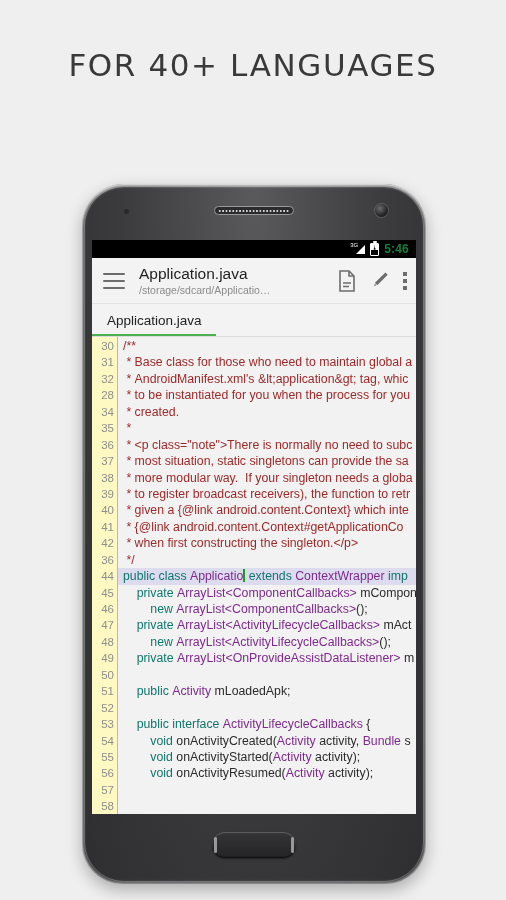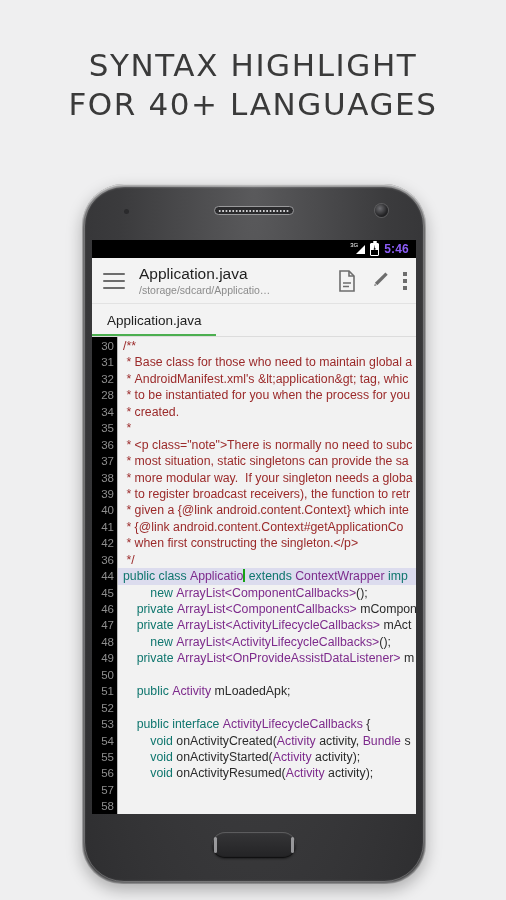--- a/index.html
+++ b/index.html
@@ -201,21 +201,21 @@
   }
   .sb-battery::after {
     content: "";
     position: absolute;
     top: 1px; left: 2.2px;
     width: 2.6px; height: 9px;
     background: #000;
     clip-path: polygon(60% 0, 10% 55%, 45% 55%, 25% 100%, 90% 42%, 52% 42%);
   }
   .sb-time {
-    color: #8b5cf6;
+    color: #15803d;
     font-size: 12px;
     font-weight: bold;
     letter-spacing: 0.2px;
     font-family: "Liberation Sans", sans-serif;
   }
 
   
   .actionbar {
     height: 46px;
     background: #f3f3f3;
@@ -325,21 +325,21 @@
     font-family: "Liberation Sans", sans-serif;
   }
   .gutter {
     flex: 0 0 26px;
     text-align: right;
     padding: 1px 3px 0 0;
     color: #8e8e8e;
     font-size: 11.5px;
     line-height: 16.45px;
     border-right: 1px solid #b9b9b9;
-    background: #000000;
+    background: #fef9c3;
     user-select: none;
   }
   .gutter div { height: 16.45px; }
 
   .code {
     flex: 1 1 auto;
     padding: 1px 0 0 5px;
     font-size: 12.3px;
     line-height: 16.45px;
     white-space: nowrap;
@@ -364,21 +364,20 @@
     width: 2px;
     height: 13px;
     background: #16a316;
     vertical-align: -2px;
   }
 </style>
 </head>
 <body>
 
 <div class="headline">
-  <span class="hl-line">SYNTAX HIGHLIGHT</span>
   <span class="hl-line">FOR 40+ LANGUAGES</span>
 </div>
 
 <div class="phone">
   <div class="phone-rim"></div>
   <div class="sensor"></div>
   <div class="speaker"></div>
   <div class="camera"></div>
 
   <div class="screen">
@@ -467,22 +466,22 @@
           <div class="ln"><span class="cmt">&nbsp;*</span></div>
           <div class="ln"><span class="cmt">&nbsp;*&nbsp;&lt;p&nbsp;class="note"&gt;There&nbsp;is&nbsp;normally&nbsp;no&nbsp;need&nbsp;to&nbsp;subc</span></div>
           <div class="ln"><span class="cmt">&nbsp;*&nbsp;most&nbsp;situation,&nbsp;static&nbsp;singletons&nbsp;can&nbsp;provide&nbsp;the&nbsp;sa</span></div>
           <div class="ln"><span class="cmt">&nbsp;*&nbsp;more&nbsp;modular&nbsp;way.&nbsp;&nbsp;If&nbsp;your&nbsp;singleton&nbsp;needs&nbsp;a&nbsp;globa</span></div>
           <div class="ln"><span class="cmt">&nbsp;*&nbsp;to&nbsp;register&nbsp;broadcast&nbsp;receivers),&nbsp;the&nbsp;function&nbsp;to&nbsp;retr</span></div>
           <div class="ln"><span class="cmt">&nbsp;*&nbsp;given&nbsp;a&nbsp;{@link&nbsp;android.content.Context}&nbsp;which&nbsp;inte</span></div>
           <div class="ln"><span class="cmt">&nbsp;*&nbsp;{@link&nbsp;android.content.Context#getApplicationCo</span></div>
           <div class="ln"><span class="cmt">&nbsp;*&nbsp;when&nbsp;first&nbsp;constructing&nbsp;the&nbsp;singleton.&lt;/p&gt;</span></div>
           <div class="ln"><span class="cmt">&nbsp;*/</span></div>
           <div class="ln current"><span class="kw">public&nbsp;class&nbsp;</span><span class="typ">Applicatio</span><span class="cursor"></span><span class="kw">&nbsp;extends&nbsp;</span><span class="typ">ContextWrapper</span><span class="kw">&nbsp;imp</span></div>
+          <div class="ln"><span class="pln">&nbsp;&nbsp;&nbsp;&nbsp;</span><span class="kw">private&nbsp;</span><span class="typ">ArrayList&lt;ComponentCallbacks&gt;</span><span class="pln">&nbsp;mCompon</span></div>
           <div class="ln"><span class="pln">&nbsp;&nbsp;&nbsp;&nbsp;&nbsp;&nbsp;&nbsp;&nbsp;</span><span class="kw">new&nbsp;</span><span class="typ">ArrayList&lt;ComponentCallbacks&gt;</span><span class="pln">();</span></div>
-          <div class="ln"><span class="pln">&nbsp;&nbsp;&nbsp;&nbsp;</span><span class="kw">private&nbsp;</span><span class="typ">ArrayList&lt;ComponentCallbacks&gt;</span><span class="pln">&nbsp;mCompon</span></div>
           <div class="ln"><span class="pln">&nbsp;&nbsp;&nbsp;&nbsp;</span><span class="kw">private&nbsp;</span><span class="typ">ArrayList&lt;ActivityLifecycleCallbacks&gt;</span><span class="pln">&nbsp;mAct</span></div>
           <div class="ln"><span class="pln">&nbsp;&nbsp;&nbsp;&nbsp;&nbsp;&nbsp;&nbsp;&nbsp;</span><span class="kw">new&nbsp;</span><span class="typ">ArrayList&lt;ActivityLifecycleCallbacks&gt;</span><span class="pln">();</span></div>
           <div class="ln"><span class="pln">&nbsp;&nbsp;&nbsp;&nbsp;</span><span class="kw">private&nbsp;</span><span class="typ">ArrayList&lt;OnProvideAssistDataListener&gt;</span><span class="pln">&nbsp;m</span></div>
           <div class="ln">&nbsp;</div>
           <div class="ln"><span class="pln">&nbsp;&nbsp;&nbsp;&nbsp;</span><span class="kw">public&nbsp;</span><span class="typ">Activity</span><span class="pln">&nbsp;mLoadedApk;</span></div>
           <div class="ln">&nbsp;</div>
           <div class="ln"><span class="pln">&nbsp;&nbsp;&nbsp;&nbsp;</span><span class="kw">public&nbsp;interface&nbsp;</span><span class="typ">ActivityLifecycleCallbacks</span><span class="pln">&nbsp;{</span></div>
           <div class="ln"><span class="pln">&nbsp;&nbsp;&nbsp;&nbsp;&nbsp;&nbsp;&nbsp;&nbsp;</span><span class="kw">void&nbsp;</span><span class="pln">onActivityCreated(</span><span class="typ">Activity</span><span class="pln">&nbsp;activity,&nbsp;</span><span class="typ">Bundle</span><span class="pln">&nbsp;s</span></div>
           <div class="ln"><span class="pln">&nbsp;&nbsp;&nbsp;&nbsp;&nbsp;&nbsp;&nbsp;&nbsp;</span><span class="kw">void&nbsp;</span><span class="pln">onActivityStarted(</span><span class="typ">Activity</span><span class="pln">&nbsp;activity);</span></div>
           <div class="ln"><span class="pln">&nbsp;&nbsp;&nbsp;&nbsp;&nbsp;&nbsp;&nbsp;&nbsp;</span><span class="kw">void&nbsp;</span><span class="pln">onActivityResumed(</span><span class="typ">Activity</span><span class="pln">&nbsp;activity);</span></div>

